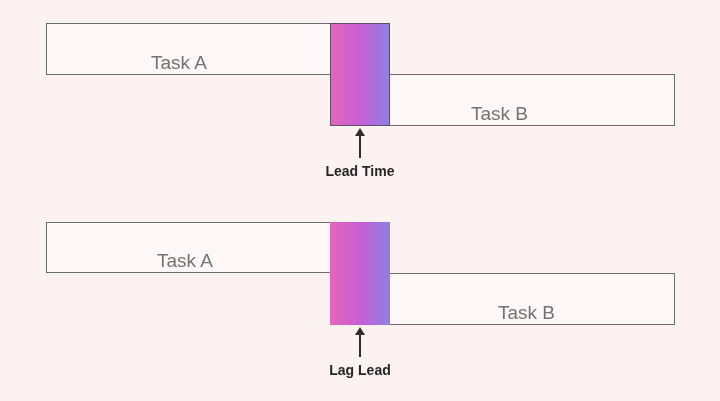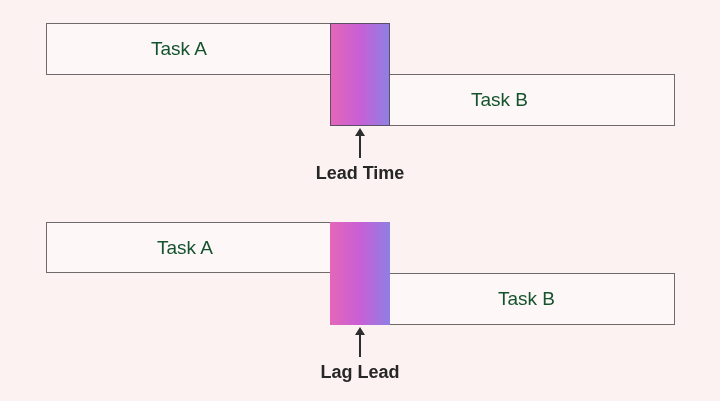--- a/index.html
+++ b/index.html
@@ -1,25 +1,25 @@
 <!DOCTYPE html>
 <html><head>
 <meta charset="utf-8">
 <style>
   html, body { margin:0; padding:0; }
   body { width:720px; height:401px; background:#fcf2f1; position:relative; overflow:hidden;
          font-family:"Liberation Sans", sans-serif; color:#2b2b2b; }
   .box { position:absolute; background:#fdf8f7; border:1.5px solid #6f6a6b; box-sizing:border-box;
-         display:flex; align-items:center; justify-content:center; font-size:19px; color:#14532d; }
+         display:flex; align-items:flex-end; justify-content:center; font-size:19px; color:#737373; }
   .grad { position:absolute; background:linear-gradient(to right, #e466b8, #c85fd6 50%, #8f7fe3);
           border:1.5px solid #5a4f67; box-sizing:border-box; }
   .arrow { position:absolute; width:2px; background:#2e2e2e; }
   .arrow::before { content:""; position:absolute; left:-4px; top:-6px; border-left:5px solid transparent;
           border-right:5px solid transparent; border-bottom:8px solid #2e2e2e; }
-  .label { position:absolute; font-weight:bold; font-size:18px; color:#262626; text-align:center; width:160px; }
+  .label { position:absolute; font-weight:bold; font-size:14px; color:#262626; text-align:center; width:160px; }
 </style>
 </head>
 <body>
 
 <div class="box" style="left:46px; top:23px; width:344px; height:52px; justify-content:flex-start; padding-left:104px;">
   <span>Task A</span>
 </div>
 <div class="box" style="left:330px; top:74px; width:345px; height:52px; justify-content:flex-start; padding-left:140px;">
   <span>Task B</span>
 </div>

